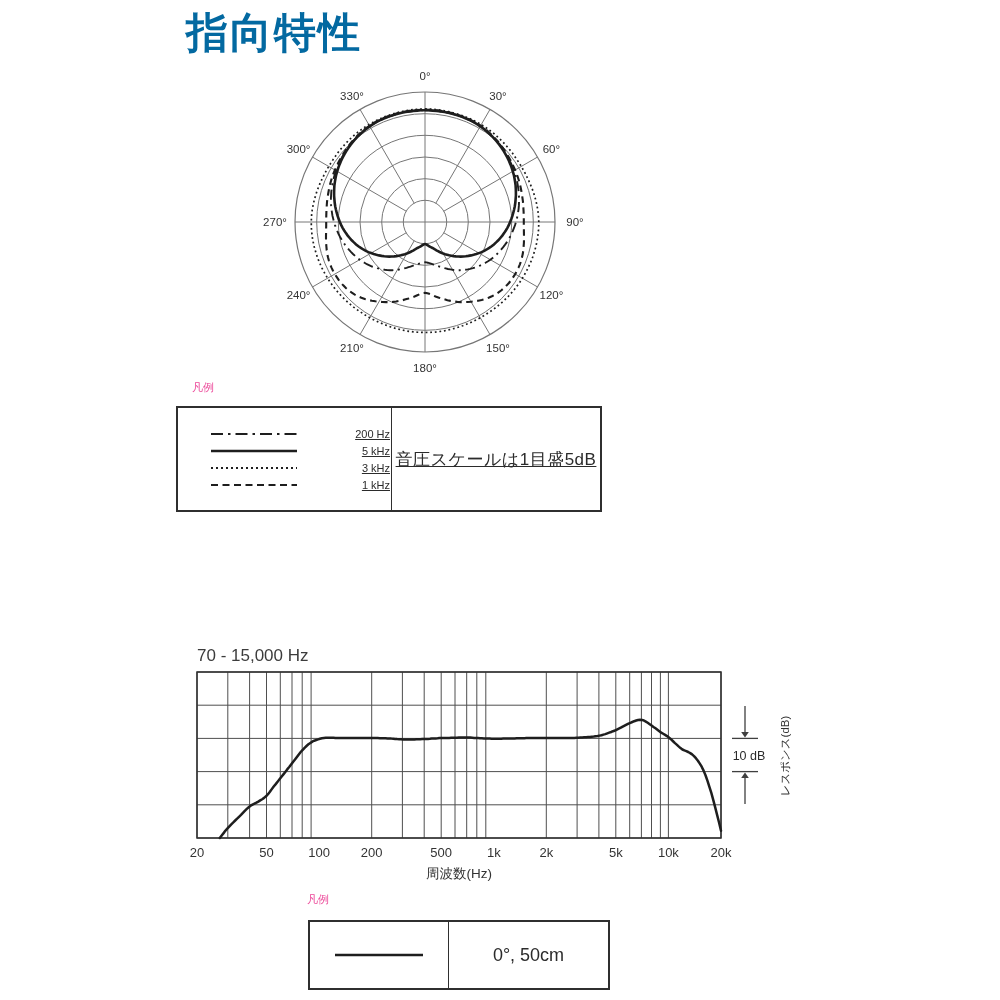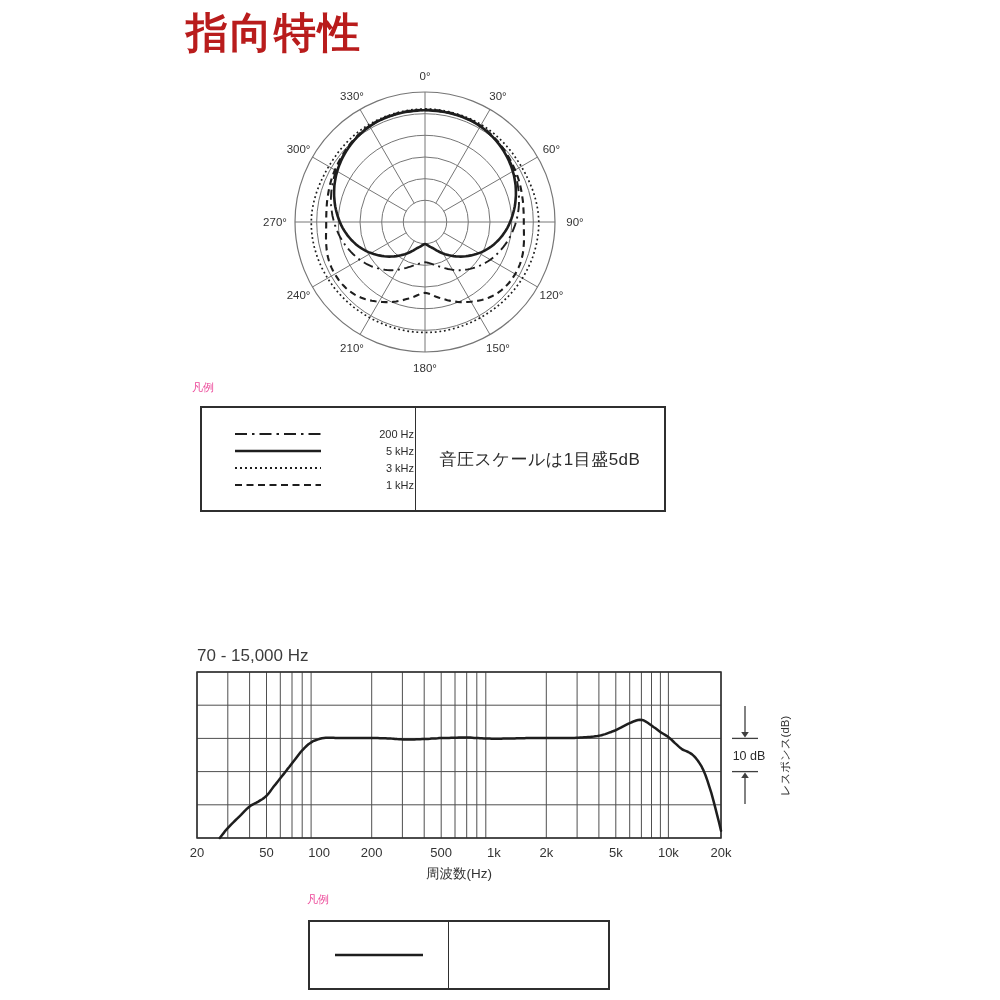--- a/index.html
+++ b/index.html
@@ -3,33 +3,33 @@
 <meta charset="utf-8">
 <style>
   * { margin:0; padding:0; box-sizing:border-box; }
   html,body { background:#ffffff; }
   .page {
     position:relative; width:1000px; height:1000px; background:#ffffff;
     font-family:"Liberation Sans", sans-serif; color:#2b2b2b; overflow:hidden;
   }
   .sec-title {
     position:absolute; font-size:42px; font-weight:700; letter-spacing:2px;
-    color:#b91c1c; line-height:1;
+    color:#0369a1; line-height:1;
   }
   .t1 { left:186px; top:12px; }
   .t2 { left:190px; top:582px; }
   .cap { position:absolute; font-size:11px; color:#ec4899; }
   .cap1 { left:192px; top:380px; }
   .cap2 { left:307px; top:892px; }
   .range-label { position:absolute; left:197px; top:646px; font-size:17px; color:#3c3c3c; }
   svg.chart { position:absolute; }
   #polarSvg { left:250px; top:55px; }
   #freqSvg  { left:180px; top:660px; }
   .lbox { position:absolute; border:2px solid #2f2f2f; display:flex; background:#ffffff; }
-  .lbox1 { left:200px; top:406px; width:466px; height:106px; }
+  .lbox1 { left:176px; top:406px; width:426px; height:106px;text-decoration:underline; }
   .lbox2 { left:308px; top:920px; width:302px; height:70px; }
   .lcell-left { width:214px; border-right:1.5px solid #2f2f2f;
     display:flex; flex-direction:column; justify-content:center; gap:6px; padding-left:32px; }
   .lcell-right { flex:1; display:flex; align-items:center; justify-content:center;text-align:right; }
   .note-text { font-size:17px; color:#2b2b2b; letter-spacing:0.5px; }
   .lrow { display:flex; align-items:center; height:11px; }
   .lrow svg { display:block; }
   .lrow .llabel { display:inline-block; width:66px; margin-left:26px; text-align:right;
     font-size:11px; color:#2b2b2b; }
   .lcell-left2 { width:139px; border-right:1.5px solid #2f2f2f;
@@ -185,15 +185,18 @@
     </svg>
 
   <div class="cap cap2">凡例</div>
 
   <div class="lbox lbox2">
     <div class="lcell-left2" id="freqLegendSample">
         <svg width="90" height="12">
           <line x1="1" y1="6" x2="89" y2="6" stroke="#1e1e1e" stroke-width="2.6"></line>
         </svg>
       </div>
+    <div class="lcell-right2">
+      <span class="flabel">0°, 50cm</span>
+    </div>
   </div>
 
 </div>
 
 </body></html>

